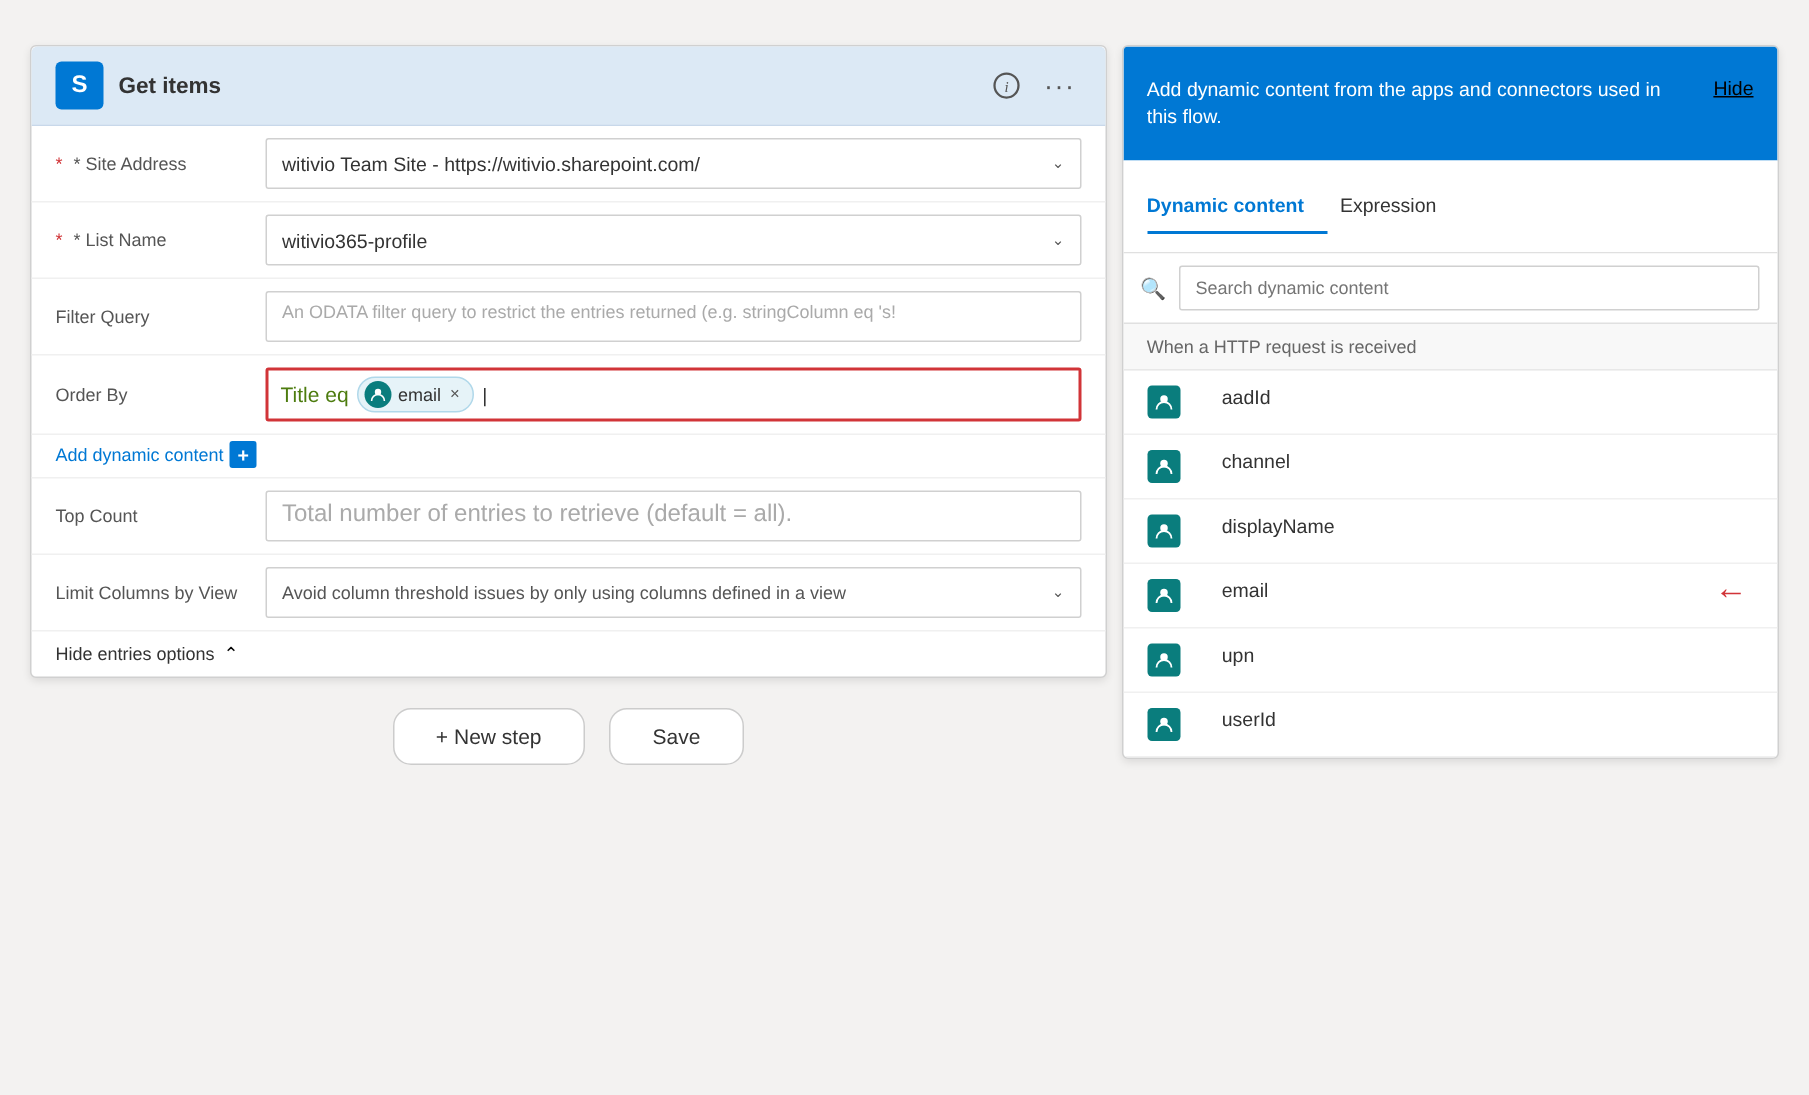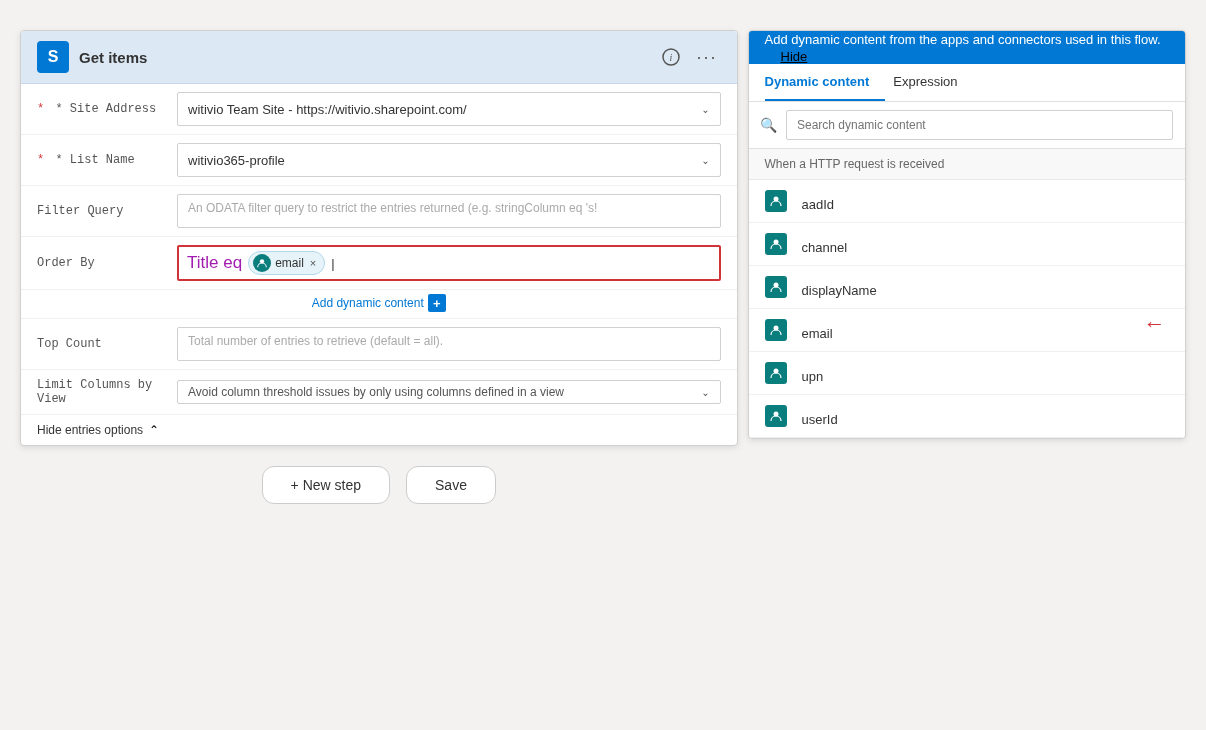--- a/index.html
+++ b/index.html
@@ -104,21 +104,20 @@
       padding: 8px 16px;
       border-bottom: 1px solid #f0f0f0;
       min-height: 44px;
     }
 
     .form-label {
       width: 140px;
       font-size: 12px;
       color: #555;
       flex-shrink: 0;
-      font-family: Liberation Mono, monospace;
     }
 
     .required-star {
       color: #d13438;
       margin-right: 2px;
     }
 
     .form-control {
       flex: 1;
       display: flex;
@@ -170,22 +169,22 @@
       color: #333;
       background: #fff;
       display: flex;
       align-items: center;
       gap: 6px;
       min-height: 34px;
       flex-wrap: wrap;
     }
 
     .order-by-text {
-      font-size: 17px;
-      color: #a21caf;
+      font-size: 14px;
+      color: #4d7c0f;
     }
 
     .dynamic-token {
       display: flex;
       align-items: center;
       background: #e6f3f8;
       border: 1px solid #b0d8ea;
       border-radius: 12px;
       padding: 2px 8px 2px 4px;
       gap: 4px;
@@ -216,21 +215,21 @@
       margin-left: 2px;
     }
 
     .order-by-cursor {
       font-size: 13px;
       color: #333;
     }
 
     .add-dynamic-row {
       display: flex;
-      justify-content: center;
+      justify-content: flex-start;
       padding: 4px 16px 6px;
       border-bottom: 1px solid #f0f0f0;
     }
 
     .add-dynamic-link {
       color: #0078d4;
       font-size: 12px;
       cursor: pointer;
       display: flex;
       align-items: center;
@@ -265,21 +264,21 @@
       flex: 1;
       border: 1px solid #d0d0d0;
       border-radius: 2px;
       padding: 6px 10px;
       font-size: 12px;
       color: #555;
       background: #fff;
       display: flex;
       align-items: center;
       justify-content: space-between;
-      height: 24px;
+      height: 34px;
     }
 
     .advanced-options-row {
       padding: 8px 16px;
       display: flex;
       align-items: center;
       gap: 6px;
       cursor: pointer;
     }
 
@@ -313,46 +312,45 @@
       background: #fff;
       border: 1px solid #d0d0d0;
       border-radius: 4px;
       overflow: hidden;
       box-shadow: 0 2px 6px rgba(0,0,0,0.1);
     }
 
     .dynamic-header {
       background: #0078d4;
       color: white;
-      padding: 0 16px;
+      padding: 20px 16px;
       display: flex;
       align-items: flex-start;
       justify-content: center;
-      flex-direction: column;
     }
 
     .dynamic-header-text {
       font-size: 13px;
       line-height: 1.4;
       flex: 1;
     }
 
     .hide-btn {
       font-size: 13px;
       color: #000000;
       cursor: pointer;
       text-decoration: underline;
       white-space: nowrap;
       margin-left: 16px;
     }
 
     .dynamic-tabs {
       display: flex;
       border-bottom: 1px solid #e0e0e0;
-      padding: 0 16px;
+      padding: 12px 16px;
       background: #fff;
     }
 
     .tab {
       padding: 10px 16px 10px 0;
       font-size: 13px;
       color: #333;
       cursor: pointer;
       margin-right: 8px;
     }
@@ -391,25 +389,25 @@
     .section-header {
       padding: 8px 16px;
       font-size: 12px;
       color: #666;
       background: #f8f8f8;
       border-bottom: 1px solid #e8e8e8;
     }
 
     .dynamic-item {
       display: flex;
-      align-items: flex-end;
+      align-items: flex-start;
       padding: 10px 16px;
       border-bottom: 1px solid #f0f0f0;
       cursor: pointer;
-      gap: 15px;
+      gap: 28px;
       position: relative;
     }
 
     .dynamic-item-icon {
       width: 22px;
       height: 22px;
       background: #0a7d7d;
       border-radius: 3px;
       display: flex;
       align-items: center;
@@ -515,21 +513,21 @@
             <div class="add-dynamic-icon">+</div>
           </div>
         </div>
 
         <div class="form-row">
           <div class="form-label">
             <span>Top Count</span>
           </div>
           <div class="form-control">
             <div class="top-count-input">
-              <span style="color:#aaa; font-size:12px;">Total number of entries to retrieve (default = all).</span>
+              <span style="color:#aaa; font-size:16px;">Total number of entries to retrieve (default = all).</span>
             </div>
           </div>
         </div>
 
         <div class="form-row">
           <div class="form-label">
             <span>Limit Columns by View</span>
           </div>
           <div class="form-control">
             <div class="limit-col-dropdown">

